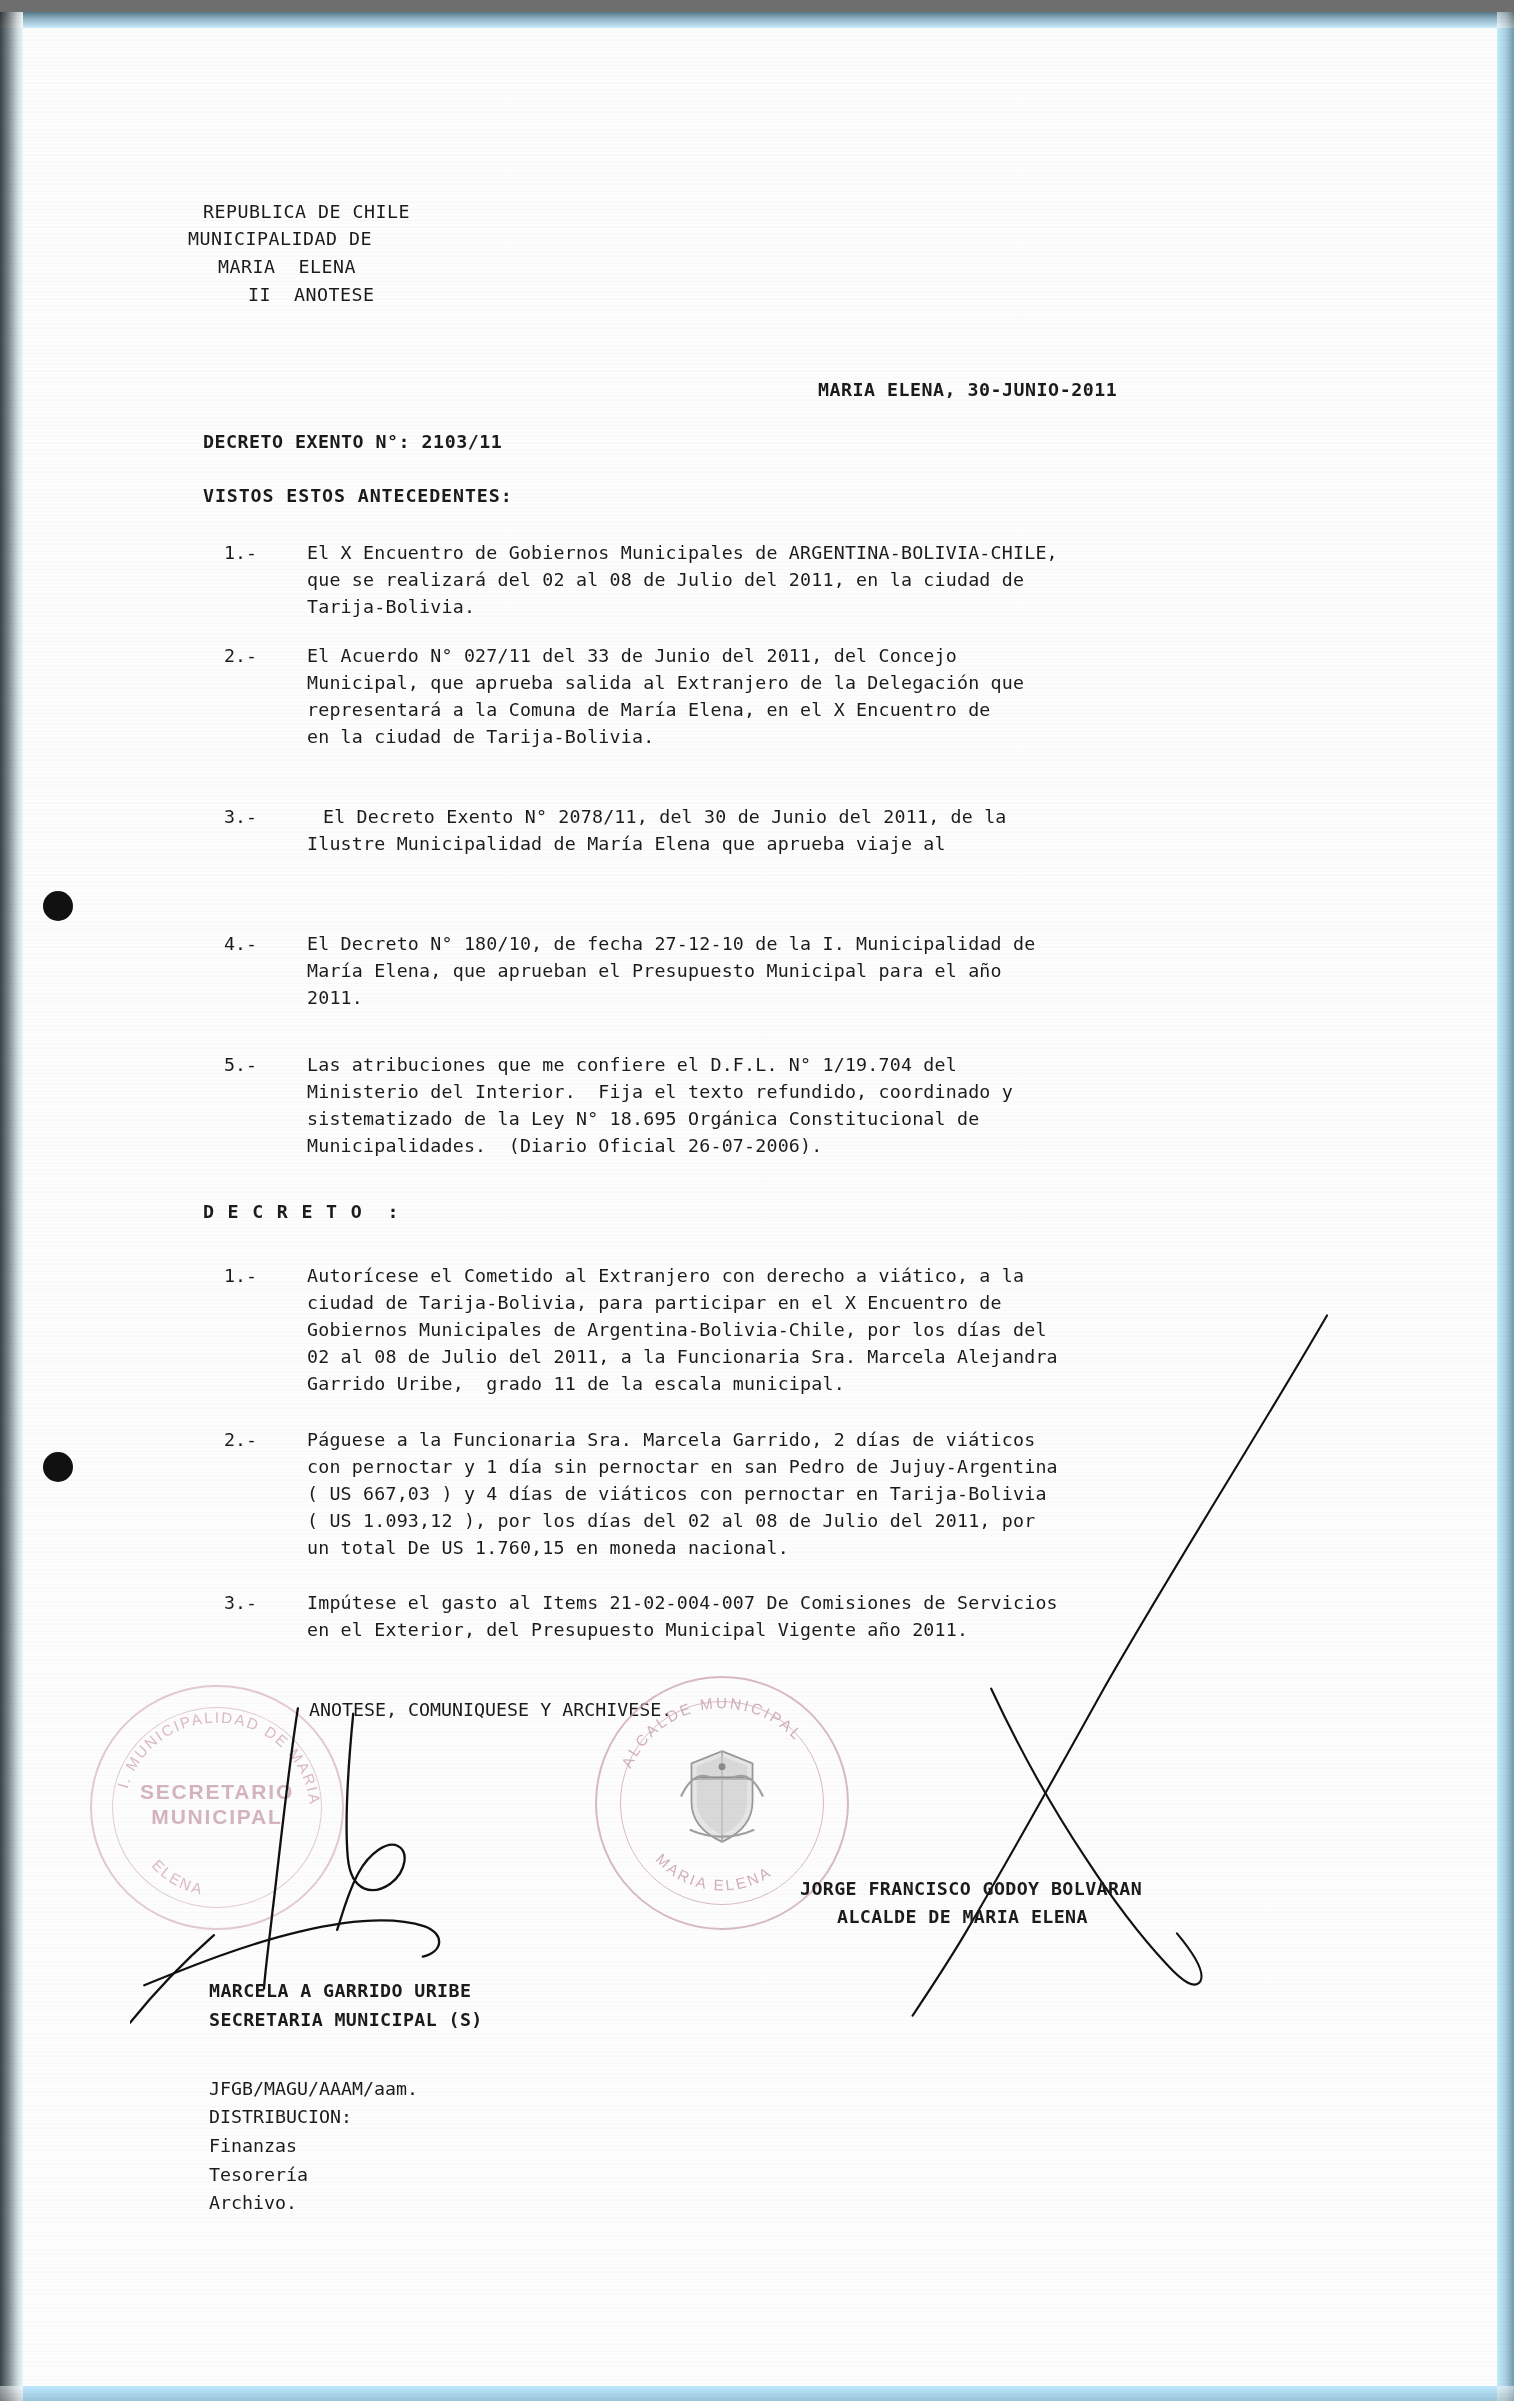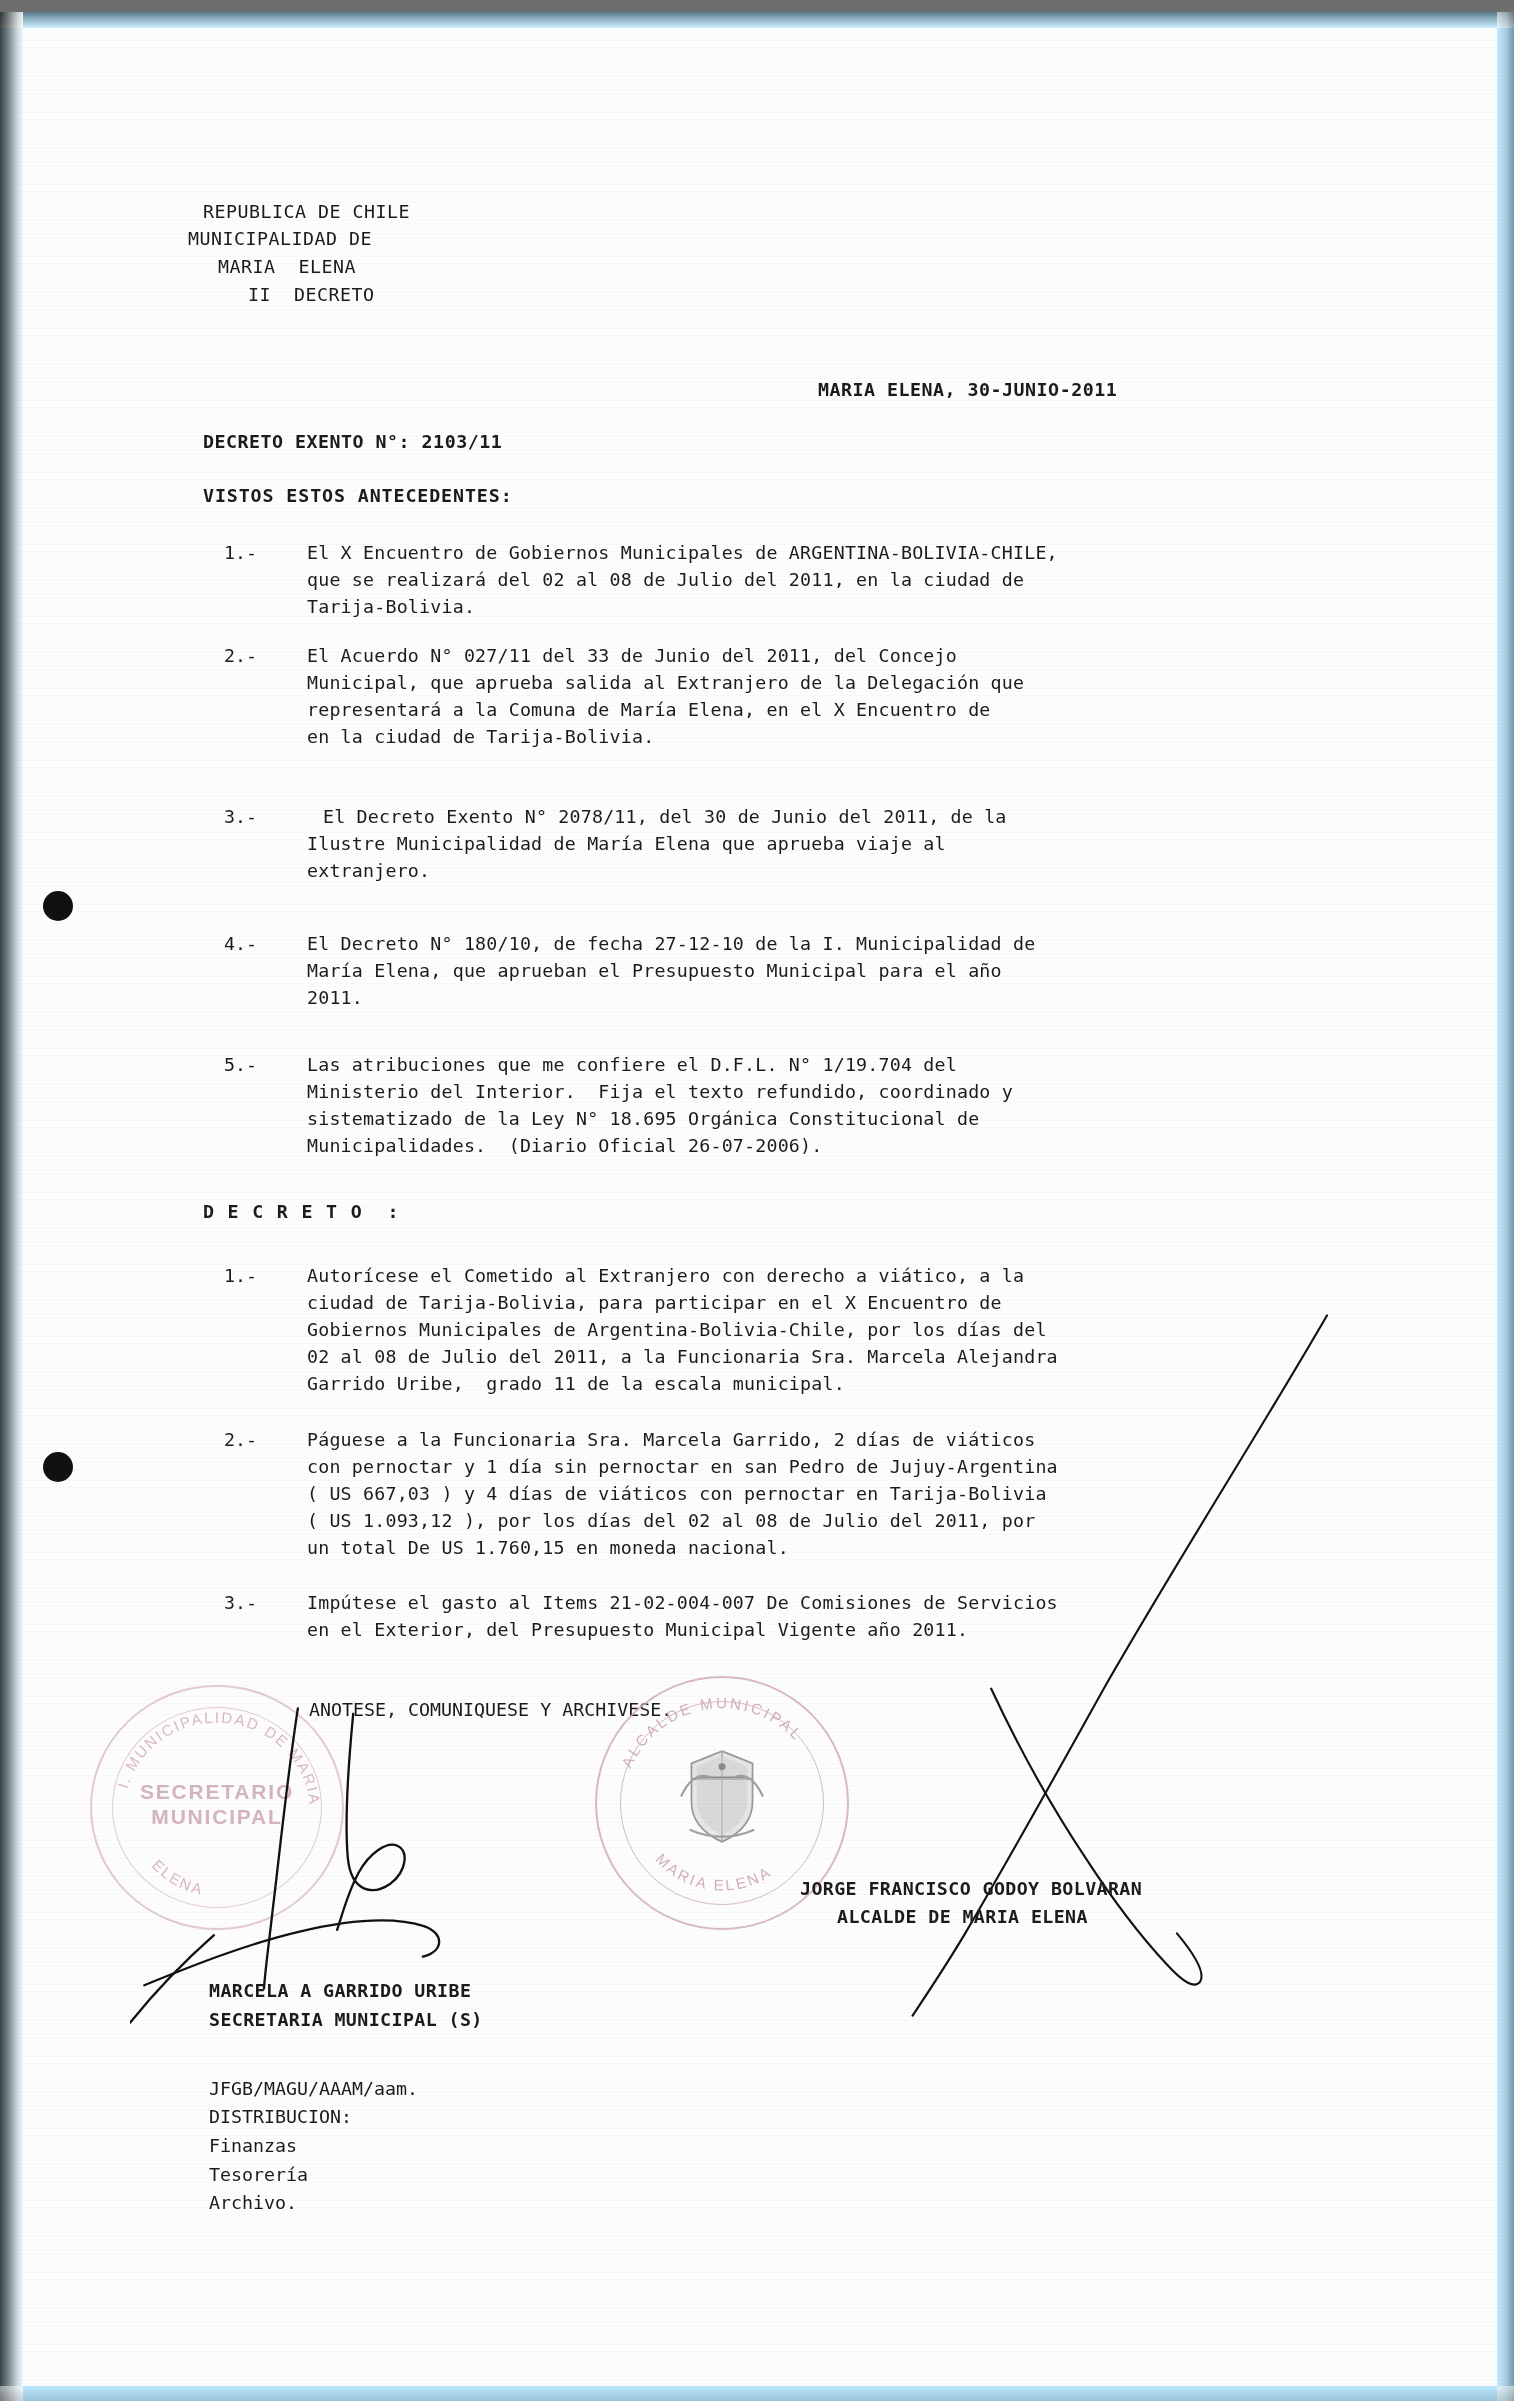--- a/index.html
+++ b/index.html
@@ -139,21 +139,21 @@
   <div class="scan-edge-bottom"></div>
 
   <div class="sheet">
 
     <div class="hole" style="left:19.6px; top:863px;"></div>
     <div class="hole" style="left:19.6px; top:1424px;"></div>
 
     <div class="txt hdr" style="left:180px; top:170px;">REPUBLICA DE CHILE</div>
     <div class="txt hdr" style="left:165px; top:197px;">MUNICIPALIDAD DE</div>
     <div class="txt hdr" style="left:195px; top:225px;">MARIA  ELENA</div>
-    <div class="txt hdr" style="left:225px; top:253px;">II  DECRETO</div>
+    <div class="txt hdr" style="left:225px; top:253px;">II  ANOTESE</div>
 
     <div class="txt hdr2" style="left:795px; top:348px;">MARIA ELENA, 30-JUNIO-2011</div>
 
     <div class="txt hdr2" style="left:180px; top:400px;">DECRETO EXENTO N°: 2103/11</div>
 
     <div class="txt hdr2" style="left:180px; top:454px; letter-spacing:0.9px;">VISTOS ESTOS ANTECEDENTES:</div>
 
     <div class="num" style="left:201px; top:511px;">1.-</div>
     <div class="block" style="left:284px; top:511px; width:1000px;">
       <div style="white-space:pre">El X Encuentro de Gobiernos Municipales de ARGENTINA-BOLIVIA-CHILE,</div>
@@ -166,21 +166,20 @@
       <div style="white-space:pre">El Acuerdo N° 027/11 del 33 de Junio del 2011, del Concejo</div>
       <div style="white-space:pre">Municipal, que aprueba salida al Extranjero de la Delegación que</div>
       <div style="white-space:pre">representará a la Comuna de María Elena, en el X Encuentro de</div>
       <div style="white-space:pre">en la ciudad de Tarija-Bolivia.</div>
     </div>
 
     <div class="num" style="left:201px; top:775px;">3.-</div>
     <div class="block" style="left:284px; top:775px; width:1000px;">
       <div style="white-space:pre; text-indent:16px">El Decreto Exento N° 2078/11, del 30 de Junio del 2011, de la</div>
       <div style="white-space:pre">Ilustre Municipalidad de María Elena que aprueba viaje al</div>
-      <div style="white-space:pre">extranjero.</div>
     </div>
 
     <div class="num" style="left:201px; top:902px;">4.-</div>
     <div class="block" style="left:284px; top:902px; width:1000px;">
       <div style="white-space:pre">El Decreto N° 180/10, de fecha 27-12-10 de la I. Municipalidad de</div>
       <div style="white-space:pre">María Elena, que aprueban el Presupuesto Municipal para el año</div>
       <div style="white-space:pre">2011.</div>
     </div>
 
     <div class="num" style="left:201px; top:1023px;">5.-</div>

